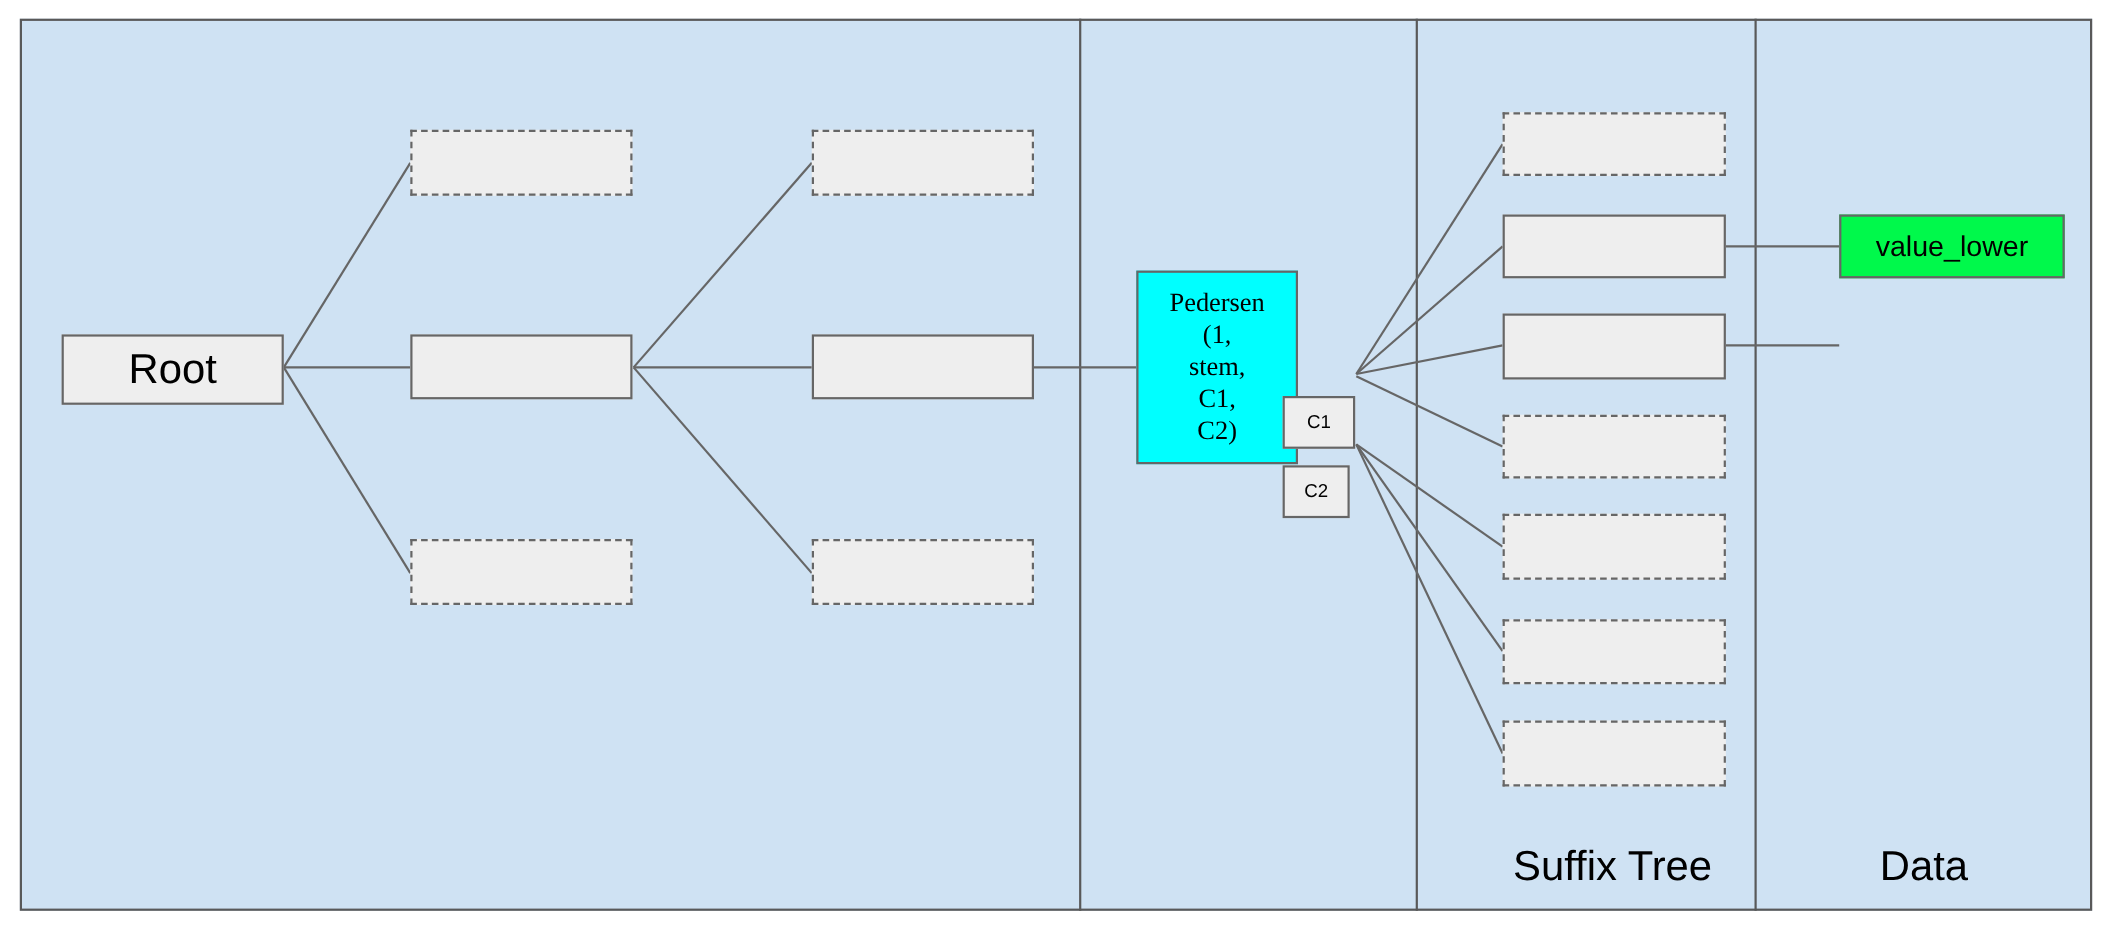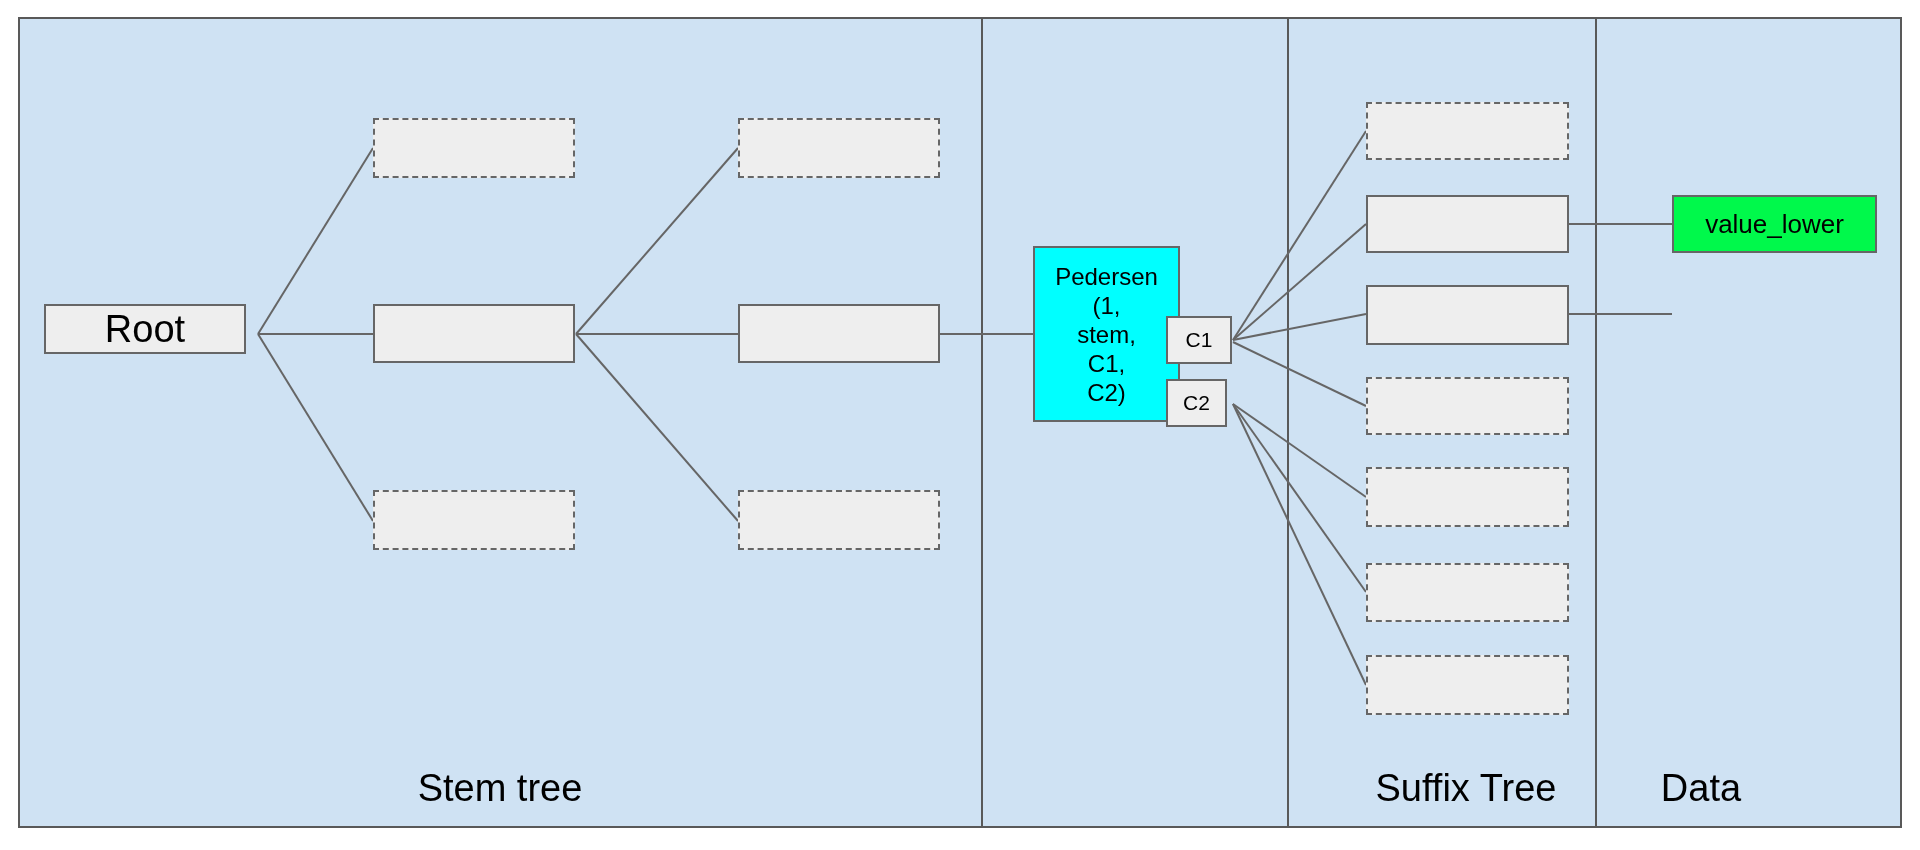--- a/index.html
+++ b/index.html
@@ -9,23 +9,23 @@
          box-sizing:border-box;border:2px solid #595959;
          background:var(--panel-bg,#cfe2f3);}
   .divider{position:absolute;top:17px;height:811px;width:2px;background:#595959;}
   .connectors{position:absolute;left:0;top:0;width:1920px;height:850px;}
   .node{position:absolute;box-sizing:border-box;background:var(--node-fill,#eeeeee);
         border:2px solid var(--node-border,#666666);
         display:flex;align-items:center;justify-content:center;
         color:#000;text-align:center;}
   .node.dashed{border-style:dashed;}
   .node.cyan{background:var(--ext-fill,#00ffff);flex-direction:column;
-             font-size:24px;line-height:29px;}
+             font-size:24px;line-height:29px;font-family:Liberation Serif, serif;}
   .node.green{background:var(--data-fill,#00f94b);font-size:26px;}
-  .node.small{font-size:21px;}
+  .node.small{font-size:17px;margin-top:44px;}
   .root-label{font-size:38px;}
   .section-label{position:absolute;top:768px;height:40px;line-height:40px;
                  text-align:center;font-size:38px;color:#000;}
 </style>
 </head>
 <body>
 
 <div class="canvas">
 
   <div class="panel" style="border-color: rgb(89, 89, 89);"></div>
@@ -54,21 +54,21 @@
 
       <line x1="1233" y1="404" x2="1366" y2="497"></line>
       <line x1="1233" y1="404" x2="1366" y2="592"></line>
       <line x1="1233" y1="404" x2="1366" y2="685"></line>
 
       <line x1="1569" y1="224" x2="1672" y2="224"></line>
       <line x1="1569" y1="314" x2="1672" y2="314"></line>
     </g>
   </svg>
 
-  <div class="node root-label" style="left:44px;top:304px;width:202px;height:50px">Root</div>
+  <div class="node root-label" style="left:56px;top:304px;width:202px;height:64px">Root</div>
 
   <div class="node dashed" style="left:373px;top:118px;width:202px;height:60px"></div>
   <div class="node" style="left:373px;top:304px;width:202px;height:59px"></div>
   <div class="node dashed" style="left:373px;top:490px;width:202px;height:60px"></div>
 
   <div class="node dashed" style="left:738px;top:118px;width:202px;height:60px"></div>
   <div class="node" style="left:738px;top:304px;width:202px;height:59px"></div>
   <div class="node dashed" style="left:738px;top:490px;width:202px;height:60px"></div>
 
   <div class="node cyan" style="left:1033px;top:246px;width:147px;height:176px">
@@ -84,17 +84,16 @@
   <div class="node dashed" style="left:1366px;top:102px;width:203px;height:58px"></div>
   <div class="node" style="left:1366px;top:195px;width:203px;height:58px"></div>
   <div class="node" style="left:1366px;top:285px;width:203px;height:60px"></div>
   <div class="node dashed" style="left:1366px;top:377px;width:203px;height:58px"></div>
   <div class="node dashed" style="left:1366px;top:467px;width:203px;height:60px"></div>
   <div class="node dashed" style="left:1366px;top:563px;width:203px;height:59px"></div>
   <div class="node dashed" style="left:1366px;top:655px;width:203px;height:60px"></div>
 
   <div class="node green" style="left:1672px;top:195px;width:205px;height:58px">value_lower</div>
 
-  <div class="section-label" style="left:18px;width:964px">Stem tree</div>
   <div class="section-label" style="left:1288px;width:356px">Suffix Tree</div>
-  <div class="section-label" style="left:1548px;width:306px">Data</div>
+  <div class="section-label" style="left:1596px;width:306px">Data</div>
 
 </div>
 
 </body></html>

